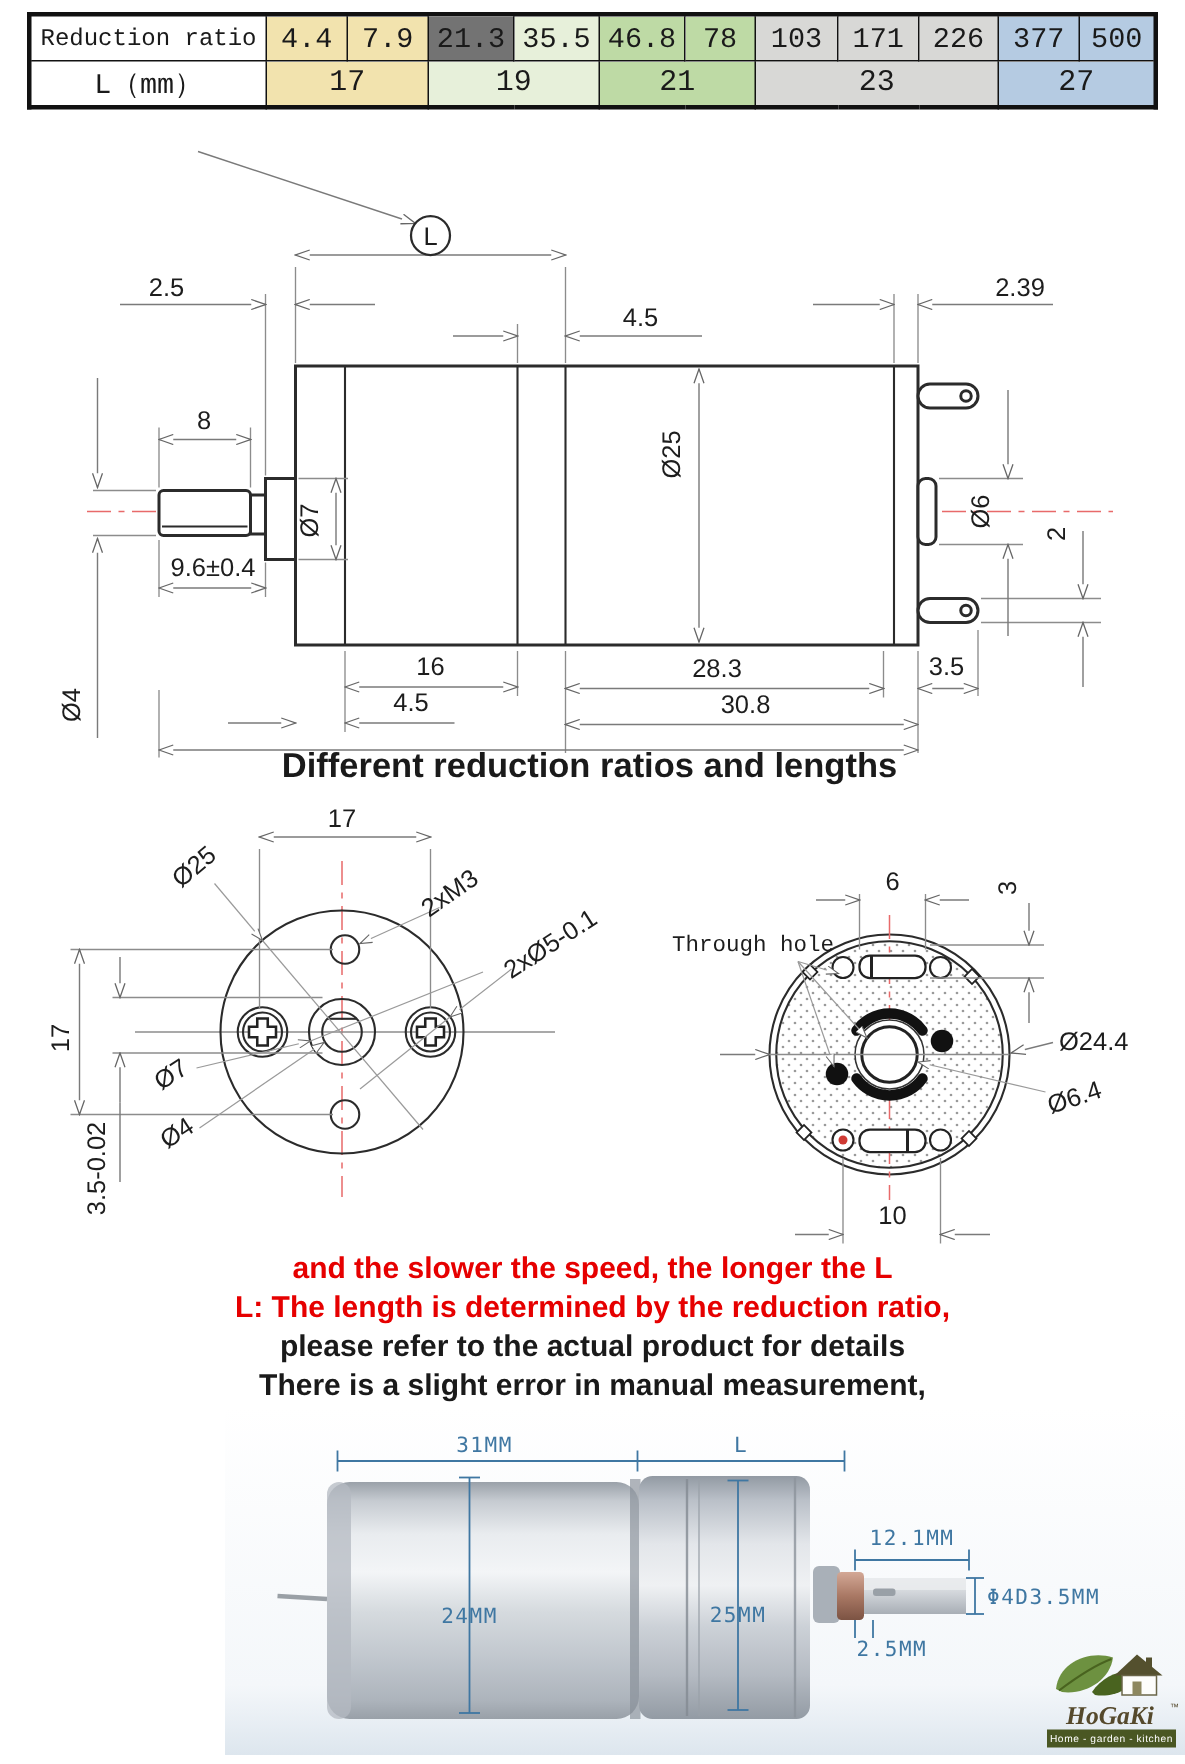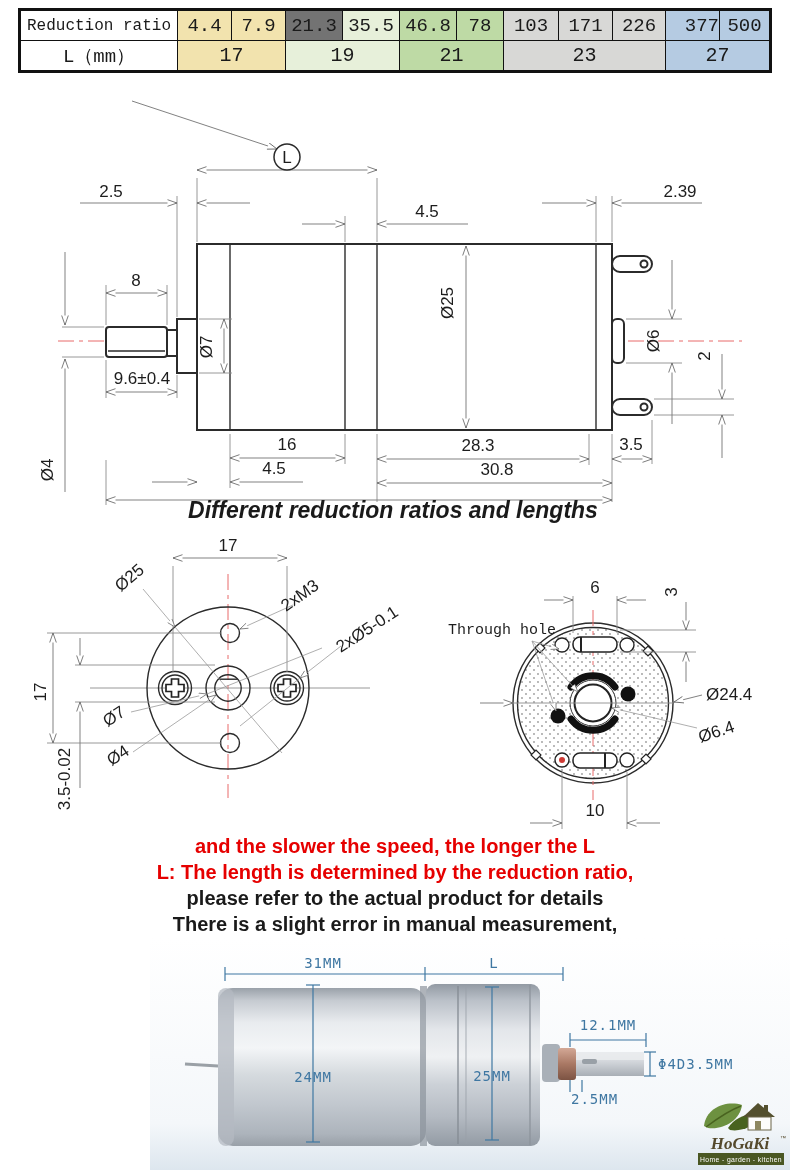--- a/index.html
+++ b/index.html
@@ -19,21 +19,21 @@
   svg{position:absolute;display:block;}
   .ext{stroke:#8c8c8c;stroke-width:0.9;fill:none;}
   .dim{stroke:#7a7a7a;stroke-width:0.95;fill:none;}
   .lead{stroke:#9a9a9a;stroke-width:0.8;fill:none;}
   .ol{fill:#fff;stroke:#2b2b2b;stroke-width:2;}
   .ol-thin{fill:none;stroke:#2b2b2b;stroke-width:1.4;}
   .cl{stroke:#e86a6a;stroke-width:1;stroke-dasharray:16 5 4 5;fill:none;}
   text.dlbl{font-family:"Liberation Sans",sans-serif;font-size:17px;fill:#1d1d1d;}
   text.dlbl-m{font-family:"Liberation Mono",monospace;font-size:15px;fill:#1d1d1d;}
   .h2{position:absolute;left:0;top:497px;width:786px;text-align:center;
-      font-size:23px;font-weight:bold;font-style:italic;}
+      font-size:23px;font-weight:bold;}
   
   .notes{position:absolute;left:0;top:833px;width:790px;text-align:center;
          font-size:20px;font-weight:bold;line-height:26px;}
   
   text.pd{font-family:"DejaVu Sans Mono",monospace;font-size:14px;letter-spacing:1px;}
   
   .logo{position:absolute;left:696px;top:1096px;width:92px;height:72px;}
   .logo svg{position:static;}
 </style>
 </head>
@@ -62,21 +62,21 @@
         <td class="rowlabel mono">Reduction ratio</td>
         <td class="num mono" style="background-color: rgb(242, 227, 174);">4.4</td>
         <td class="num mono" style="background-color: rgb(242, 227, 174);">7.9</td>
         <td class="num mono" style="background-color: #737373;">21.3</td>
         <td class="num mono" style="background-color: rgb(231, 240, 218);">35.5</td>
         <td class="num mono" style="background-color: rgb(190, 218, 165);">46.8</td>
         <td class="num mono" style="background-color: rgb(190, 218, 165);">78</td>
         <td class="num mono" style="background-color: rgb(216, 216, 214); margin-left: 36px;">103</td>
         <td class="num mono" style="background-color: rgb(216, 216, 214);">171</td>
         <td class="num mono" style="background-color: rgb(216, 216, 214);">226</td>
-        <td class="num mono" style="background-color: rgb(181, 203, 226); text-align: right;">377</td>
+        <td class="num mono" style="background-color: rgb(181, 203, 226);">377</td>
         <td class="num mono" style="background-color: rgb(181, 203, 226);">500</td>
       </tr>
       <tr>
         <td class="rowlabel mono" style="font-size:19px">L（mm）</td>
         <td class="lenval mono" colspan="2" style="background-color: rgb(242, 227, 174);">17</td>
         <td class="lenval mono" colspan="2" style="background-color: rgb(231, 240, 218);">19</td>
         <td class="lenval mono" colspan="2" style="background-color: rgb(190, 218, 165);">21</td>
         <td class="lenval mono" colspan="3" style="background-color: rgb(216, 216, 214);">23</td>
         <td class="lenval mono" colspan="2" style="background-color: rgb(181, 203, 226);">27</td>
       </tr>

